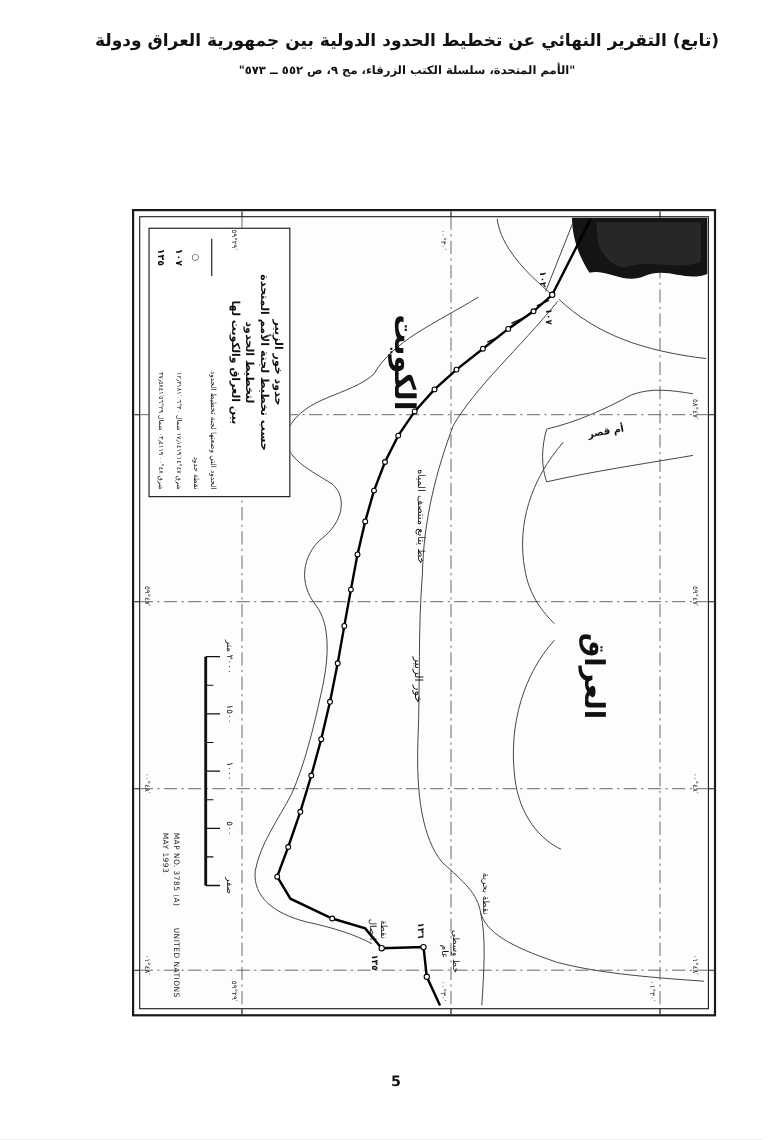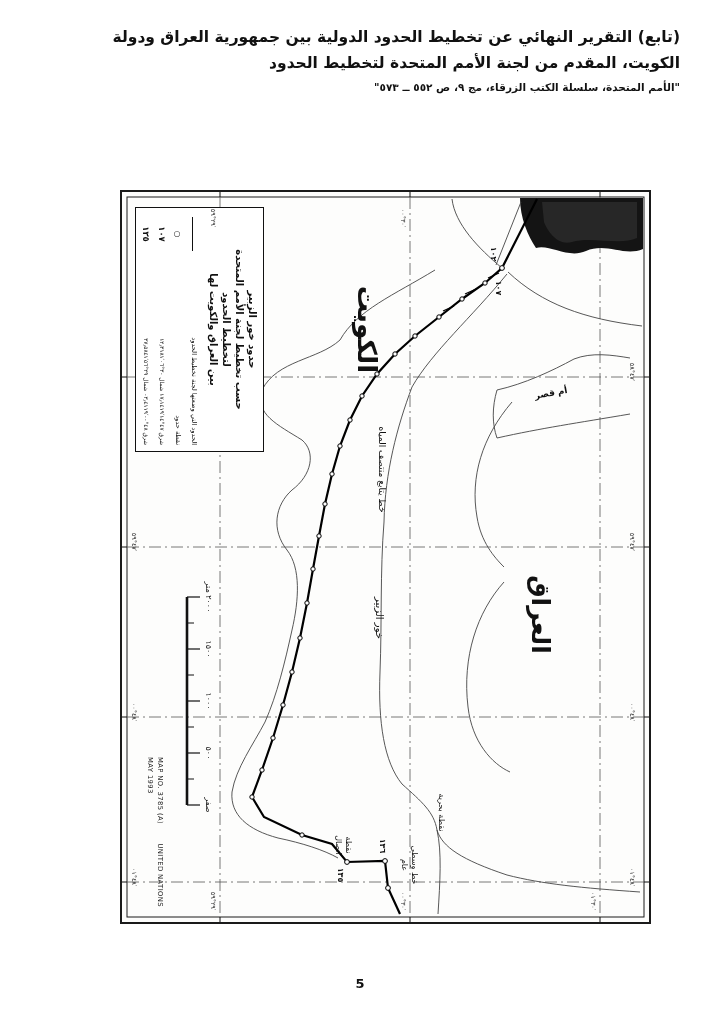--- a/index.html
+++ b/index.html
@@ -7,21 +7,21 @@
     position:relative;
     width:707px;height:1036px;
     background:#ffffff;
     font-family:"DejaVu Sans", sans-serif;
     color:#111;
     overflow:hidden;
   }
   
   .hdr{
     position:absolute;left:60px;top:24px;width:620px;
-    text-align:right;direction:rtl;
+    text-align:center;direction:rtl;
   }
   .hdr .h1{font-size:15.5px;font-weight:bold;line-height:1.8;}
   .hdr .h2{font-size:15.5px;font-weight:bold;line-height:1.5;}
   .hdr .h3{font-size:10.5px;font-weight:bold;margin-top:6px;letter-spacing:0.2px;}
   
   .map{
     position:absolute;left:120px;top:190px;width:527px;height:730px;
     border:2px solid #1a1a1a;background:#fdfdfc;
   }
   .map svg{position:absolute;left:0;top:0;}
@@ -57,21 +57,20 @@
   .pgnum{position:absolute;left:340px;top:976px;width:40px;text-align:center;
          font-size:13px;font-weight:bold;}
 </style>
 </head>
 <body>
 
 <div class="page">
 
   <div class="hdr">
     <div class="h1">(تابع) التقرير النهائي عن تخطيط الحدود الدولية بين جمهورية العراق ودولة</div>
-    <div class="h2">الكويت، المقدم من لجنة الأمم المتحدة لتخطيط الحدود</div>
     <div class="h3">"الأمم المتحدة، سلسلة الكتب الزرقاء، مج ٩، ص ٥٥٢ ــ ٥٧٣"</div>
   </div>
 
   <div class="map">
 
     <svg width="527" height="730" viewBox="0 0 527 730">
 
       <rect x="5" y="5" width="517" height="720" fill="none" stroke="#1a1a1a" stroke-width="1"></rect>
 
       <g stroke="#555" stroke-width="0.8" stroke-dasharray="12 4 2 4">

